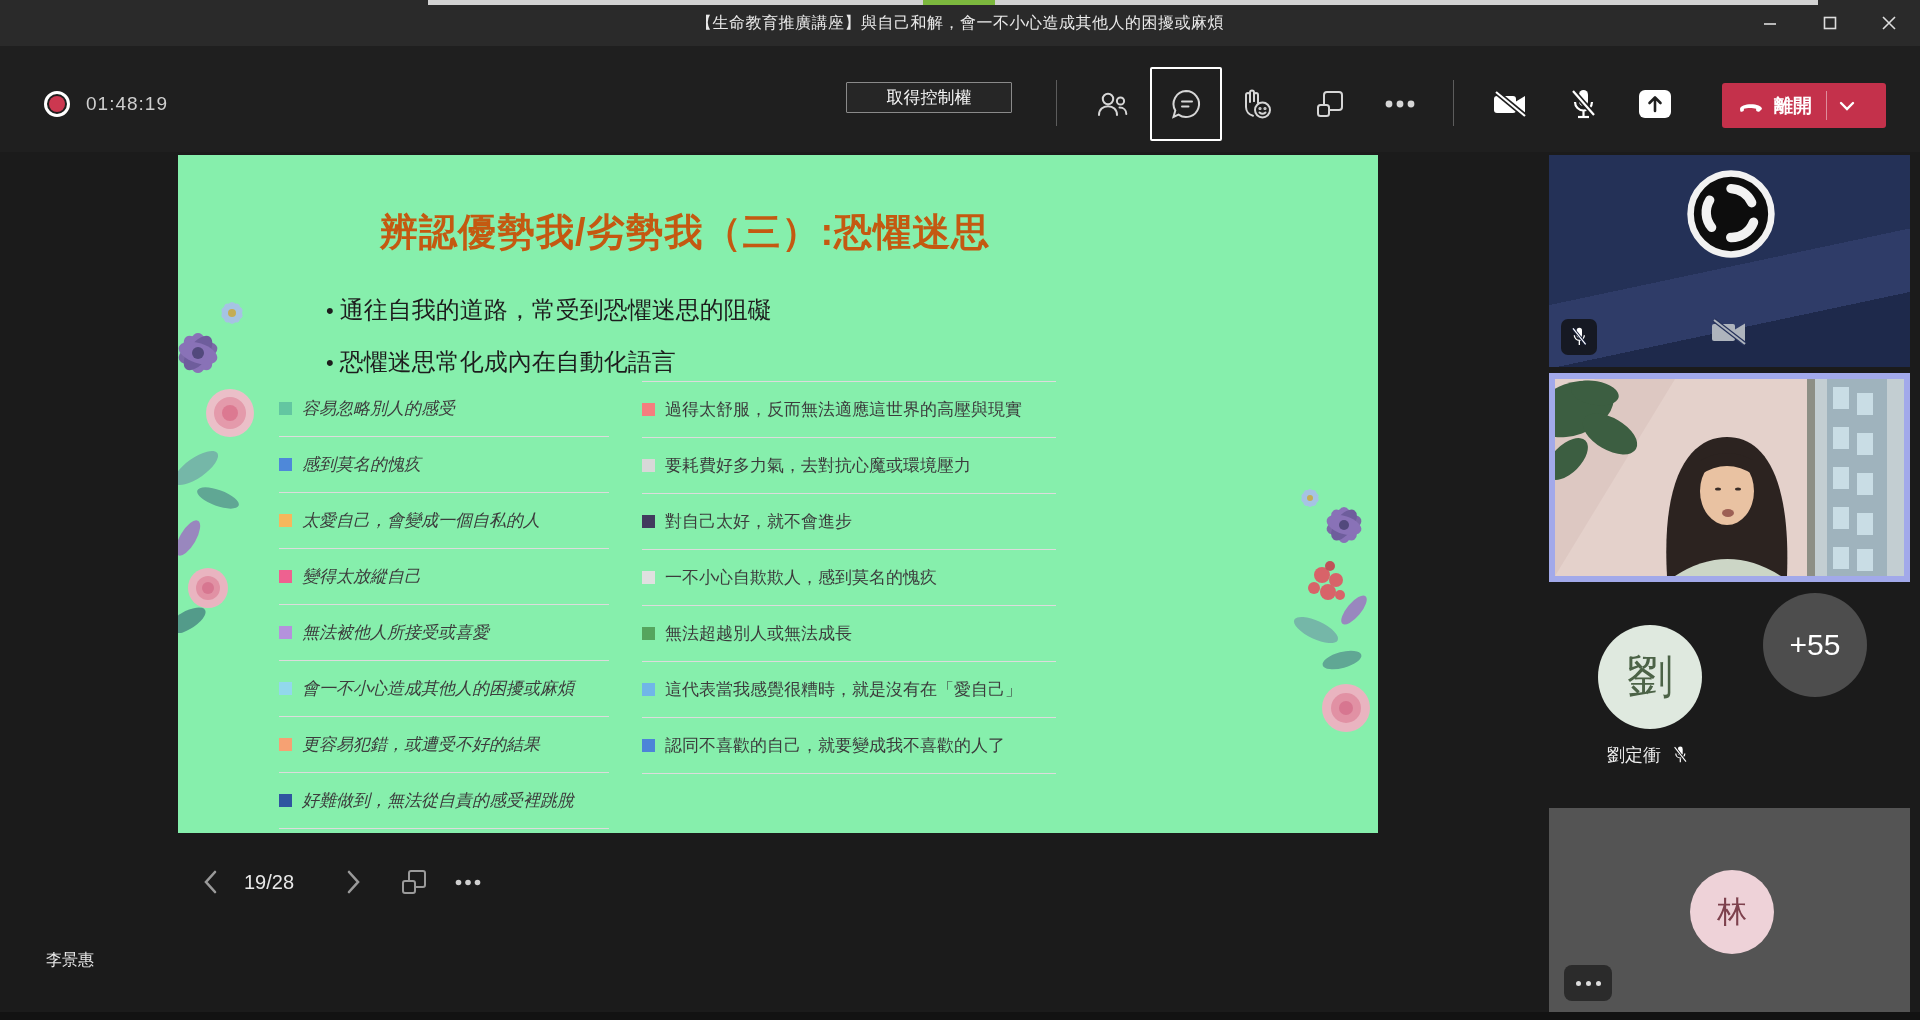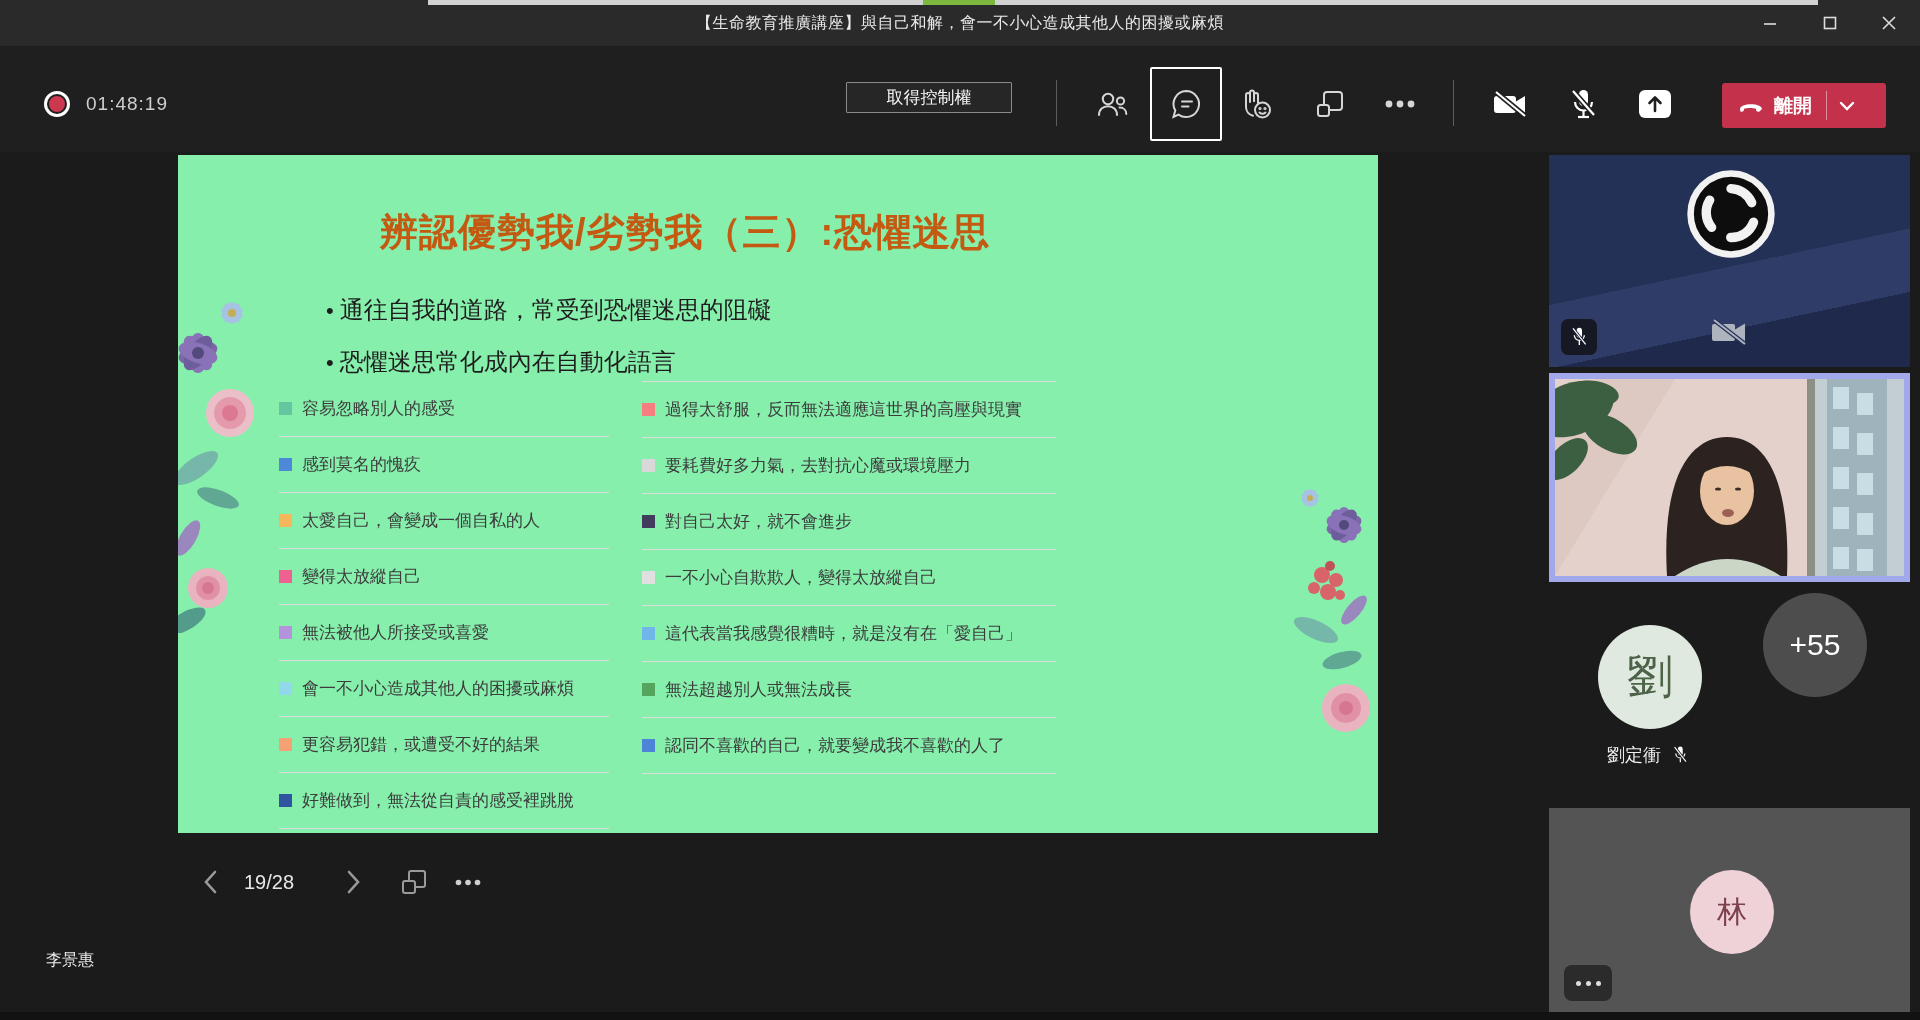--- a/index.html
+++ b/index.html
@@ -38,21 +38,21 @@
   .leave-div{width:1px;height:29px;background:rgba(255,255,255,.45);margin-left:14px;}
   .leave-chev{margin-left:12px;display:flex;align-items:center;}
 
   
   .slide{position:absolute;left:178px;top:155px;width:1200px;height:678px;background:#86efac;overflow:hidden;}
   .slide-title{position:absolute;left:202px;top:52px;font-size:38px;font-weight:bold;letter-spacing:1px;}
   .bullets{position:absolute;left:148px;top:122px;color:#1d1d1d;font-size:24px;}
   .bullet-line{margin-top:14px;line-height:37px;}
   .bullet-line::before{content:"• ";font-size:22px;}
   .col{position:absolute;top:226px;}
-  .col-left{left:101px;width:330px;}
+  .col-left{left:101px;width:330px;font-style:italic;}
   .col-right{left:464px;width:414px;border-top:1px solid #dcdcdc;}
   .item{height:55px;display:flex;align-items:center;border-bottom:1px solid #dcdcdc;}
   .sq{width:13px;height:13px;flex:0 0 13px;margin-right:10px;}
   .item-text{font-size:17px;color:#3c3c3c;white-space:nowrap;}
 
   .flowers{pointer-events:none;}
 
   
   .navbtn{position:absolute;display:flex;align-items:center;justify-content:center;cursor:pointer;}
   .page-ind{position:absolute;left:244px;top:871px;font-size:20px;color:#e8e8e8;}
@@ -253,29 +253,29 @@
     <div class="item">
         <span class="sq" style="background-color: rgb(216, 216, 216);"></span>
         <span class="item-text">要耗費好多力氣，去對抗心魔或環境壓力</span>
       </div>
     <div class="item">
         <span class="sq" style="background-color: rgb(65, 59, 94);"></span>
         <span class="item-text">對自己太好，就不會進步</span>
       </div>
     <div class="item">
         <span class="sq" style="background-color: rgb(224, 224, 224);"></span>
-        <span class="item-text">一不小心自欺欺人，變得太放縱自己</span>
+        <span class="item-text">一不小心自欺欺人，感到莫名的愧疚</span>
+      </div>
+    <div class="item">
+        <span class="sq" style="background-color: rgb(85, 165, 94);"></span>
+        <span class="item-text">無法超越別人或無法成長</span>
       </div>
     <div class="item">
         <span class="sq" style="background-color: rgb(112, 182, 232);"></span>
         <span class="item-text">這代表當我感覺很糟時，就是沒有在「愛自己」</span>
-      </div>
-    <div class="item">
-        <span class="sq" style="background-color: rgb(85, 165, 94);"></span>
-        <span class="item-text">無法超越別人或無法成長</span>
       </div>
     <div class="item">
         <span class="sq" style="background-color: rgb(76, 132, 216);"></span>
         <span class="item-text">認同不喜歡的自己，就要變成我不喜歡的人了</span>
       </div>
   </div>
 
   <svg class="abs flowers" style="left:-4px;top:128px;" width="88" height="350" viewBox="0 0 88 350" opacity="0.92">
     <g transform="translate(58,30)">
         <ellipse rx="6" ry="11" fill="#a9c0e8"></ellipse>

